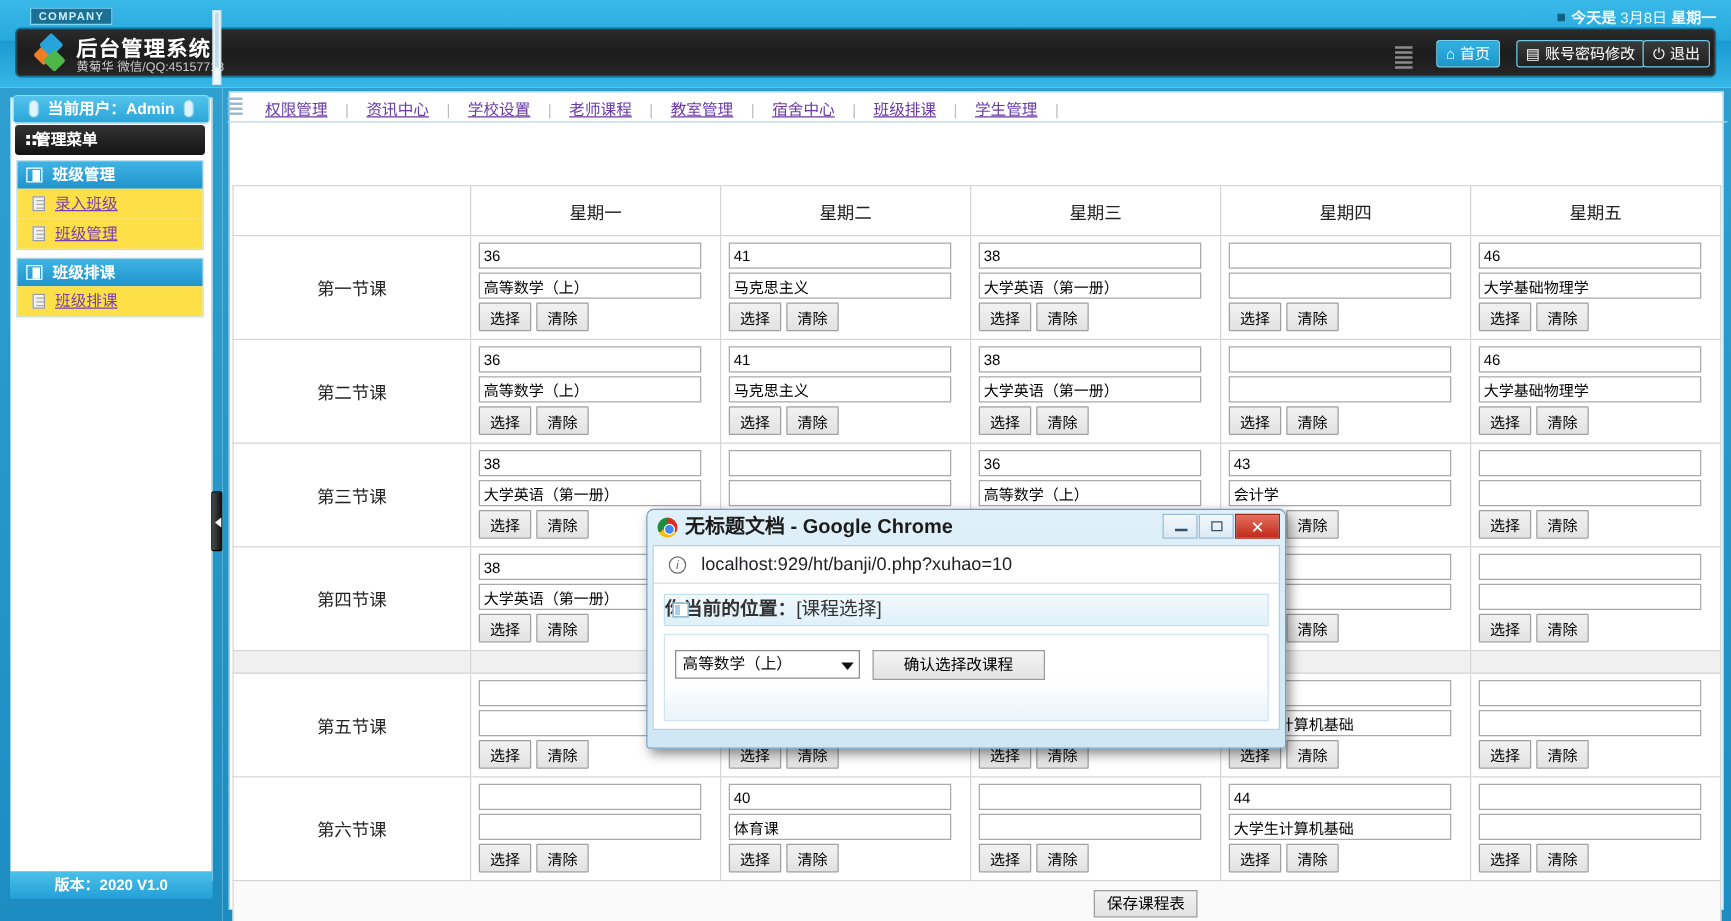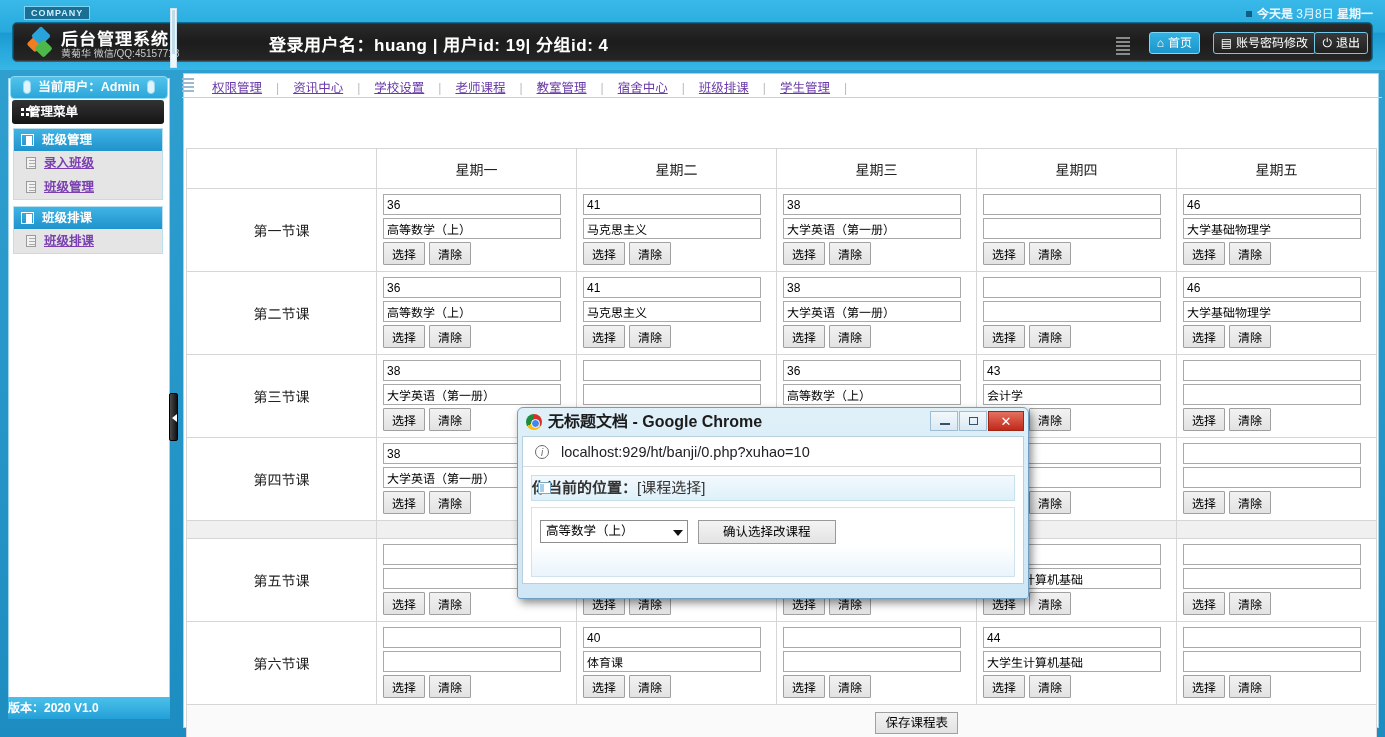--- a/index.html
+++ b/index.html
@@ -118,32 +118,31 @@
   .grp-head {
     height: 22px;
     background: linear-gradient(180deg,#3fb4e4 0%, #1f93cb 100%);
     color: #fff; font-size: 12.5px; font-weight: bold;
     line-height: 22px; padding-left: 28px;
   }
   .grp-head .bk { position:absolute; left:7px; top:5px; width:13px; height:12px; border:1px solid #fff; }
   .grp-head .bk i { position:absolute; right:1px; top:1px; width:6px; height:9px; background:#fff;}
   .grp-item {
     height: 24px; line-height: 24px; padding-left: 30px; position: relative;
-    background: #e5e5e5;
-    font-weight: bold;
+    background: #fde047;
   }
   .grp-item .fileico { position:absolute; left: 12px; top: 6px; width: 10px; height: 12px; border:1px solid #9a9a9a; background:#f2f2f2;}
   .grp-item .fileico::after { content:''; position:absolute; left:2px; top:2px; width:6px; height:1px; background:#aaa; box-shadow:0 3px 0 #aaa, 0 6px 0 #aaa;}
   .grp-item a {
     color: #7a3fb0; font-size: 12.5px; text-decoration: underline;
   }
   .version-bar {
     position: absolute; left: 8px; bottom: 18px; width: 162px; height: 22px;
     background: linear-gradient(180deg,#4cc0ea 0%, #24a0d7 100%);
-    color: #ffffff; font-size: 12px; line-height: 22px;
+    color: #ffffff; font-size: 12px; text-align: center; line-height: 22px;
     font-weight: bold;
   }
   .sb-scroll {
     position: absolute; left: 170px; top: 8px; width: 7px; height: 60px;
     background: #eef6fa; border: 1px solid #cfe6f2;
   }
   .sb-scroll i { position:absolute; left:1px; top:1px; right:1px; height:44px; background:#c3dbe7;}
   .collapse-handle {
     position: absolute; left: 169px; top: 393px; width: 9px; height: 48px;
     background: linear-gradient(90deg,#4a4a4a,#111);
@@ -327,21 +326,20 @@
     </div>
 
     <div class="darkband">
       <div class="logo-cube">
         <span class="c1"></span>
           <span class="c2"></span>
           <span class="c3"></span>
       </div>
       <div class="brand-title">后台管理系统</div>
       <div class="brand-sub">黄菊华 微信/QQ:45157718</div>
-      <div class="login-info">登录用户名：huang | 用户id: 19| 分组id: 4</div>
 
       <div class="hamburger">
           <i></i>
           <i></i>
           <i></i>
           <i></i>
           <i></i>
         </div>
 
       <div class="nav-btn" id="btn-home">

